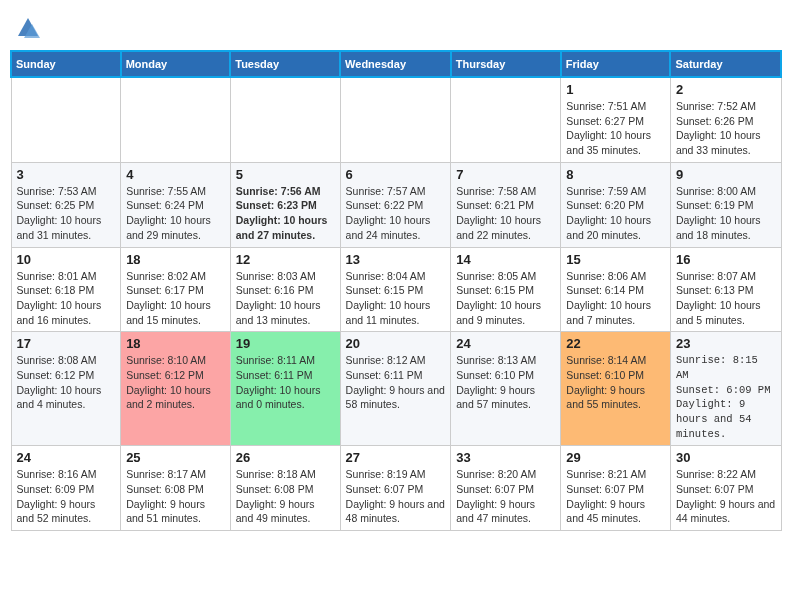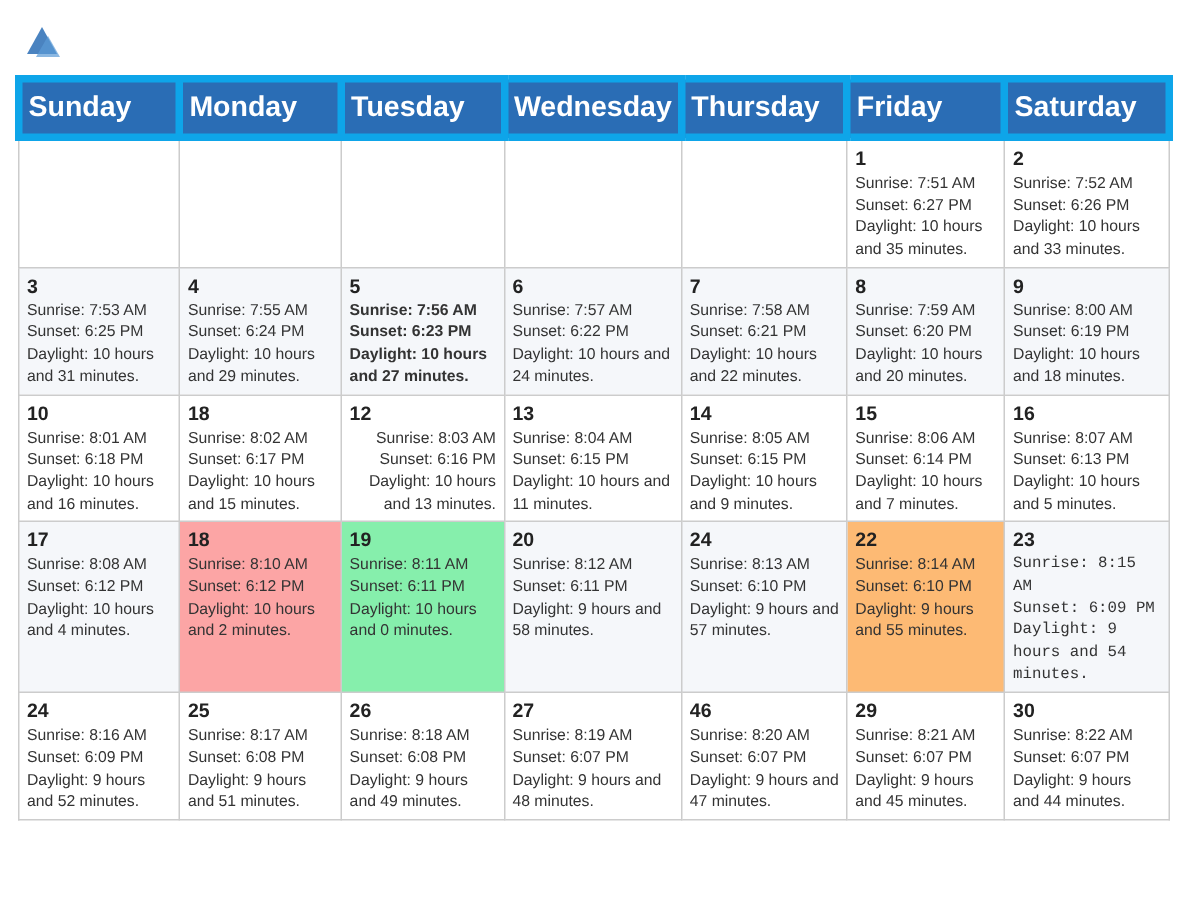--- a/index.html
+++ b/index.html
@@ -59,23 +59,23 @@
     .calendar {
       width: 100%;
       border-collapse: collapse;
       font-size: 11px;
     }
     .calendar th {
       background: #2a6db5;
       color: #fff;
       padding: 6px 4px;
       text-align: left;
-      font-size: 19px;
-      font-weight: bold;
-      border: 5px solid #0ea5e9;
+      font-size: 11px;
+      font-weight: bold;
+      border: 2px solid #0ea5e9;
     }
     .calendar td {
       border: 1px solid #ccc;
       vertical-align: top;
       padding: 4px 5px;
       width: 113px;
       min-height: 80px;
       background: #fff;
     }
     .calendar tr:nth-child(even) td {
@@ -205,21 +205,21 @@
 Daylight: 10 hours and 16 minutes.</div>
         </td>
         <td>
           <span class="day-num">18</span>
           <div class="day-info" style="white-space: pre-line;">Sunrise: 8:02 AM
 Sunset: 6:17 PM
 Daylight: 10 hours and 15 minutes.</div>
         </td>
         <td>
           <span class="day-num">12</span>
-          <div class="day-info" style="white-space: pre-line; text-align: right;">Sunrise: 8:03 AM
+          <div class="day-info" style="white-space: pre-line;">Sunrise: 8:03 AM
 Sunset: 6:16 PM
 Daylight: 10 hours and 13 minutes.</div>
         </td>
         <td>
           <span class="day-num">13</span>
           <div class="day-info" style="white-space: pre-line;">Sunrise: 8:04 AM
 Sunset: 6:15 PM
 Daylight: 10 hours and 11 minutes.</div>
         </td>
         <td>
@@ -304,21 +304,21 @@
 Sunset: 6:08 PM
 Daylight: 9 hours and 49 minutes.</div>
         </td>
         <td>
           <span class="day-num">27</span>
           <div class="day-info" style="white-space: pre-line;">Sunrise: 8:19 AM
 Sunset: 6:07 PM
 Daylight: 9 hours and 48 minutes.</div>
         </td>
         <td>
-          <span class="day-num">46</span>
+          <span class="day-num">33</span>
           <div class="day-info" style="white-space: pre-line;">Sunrise: 8:20 AM
 Sunset: 6:07 PM
 Daylight: 9 hours and 47 minutes.</div>
         </td>
         <td>
           <span class="day-num">29</span>
           <div class="day-info" style="white-space: pre-line;">Sunrise: 8:21 AM
 Sunset: 6:07 PM
 Daylight: 9 hours and 45 minutes.</div>
         </td>

